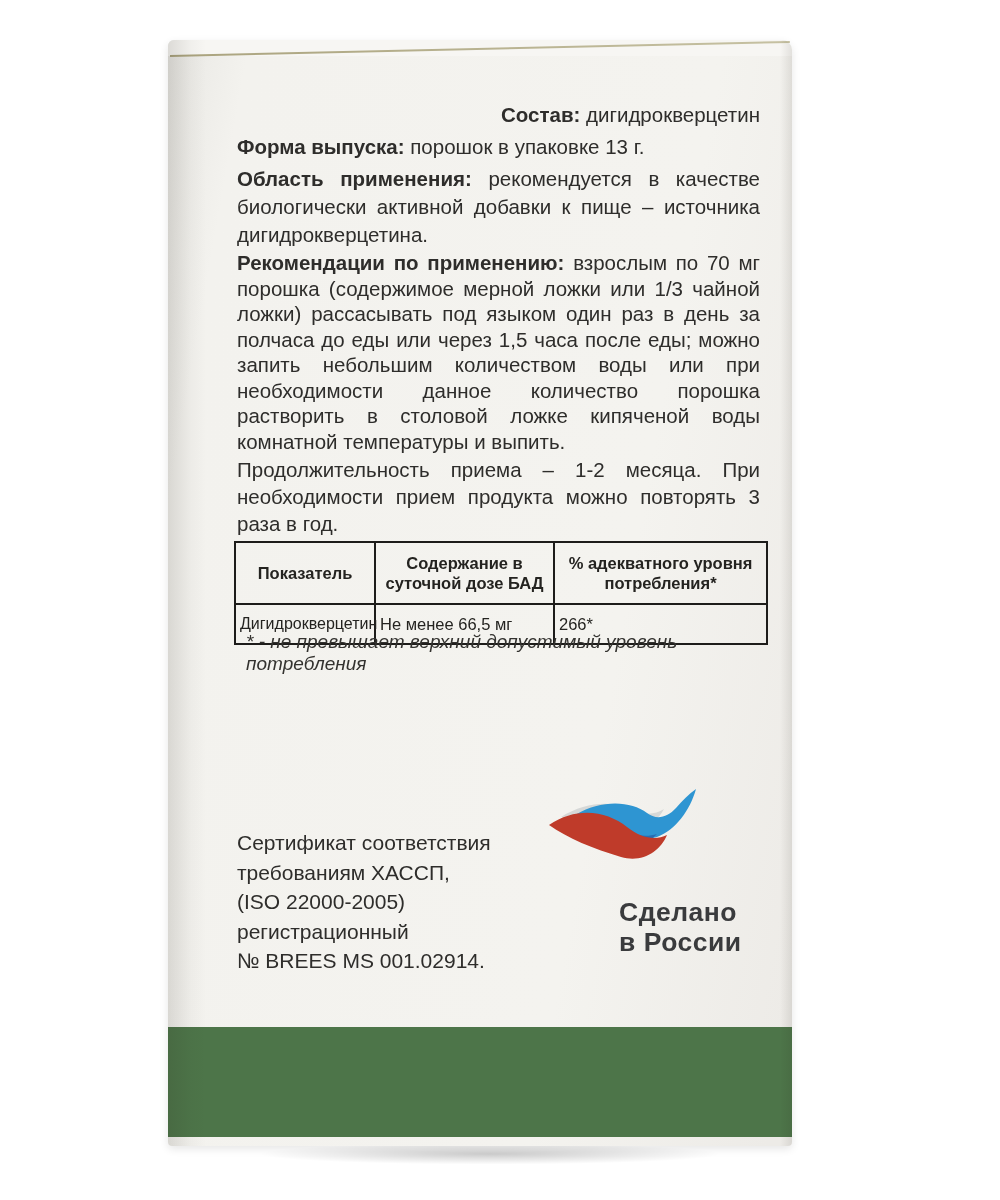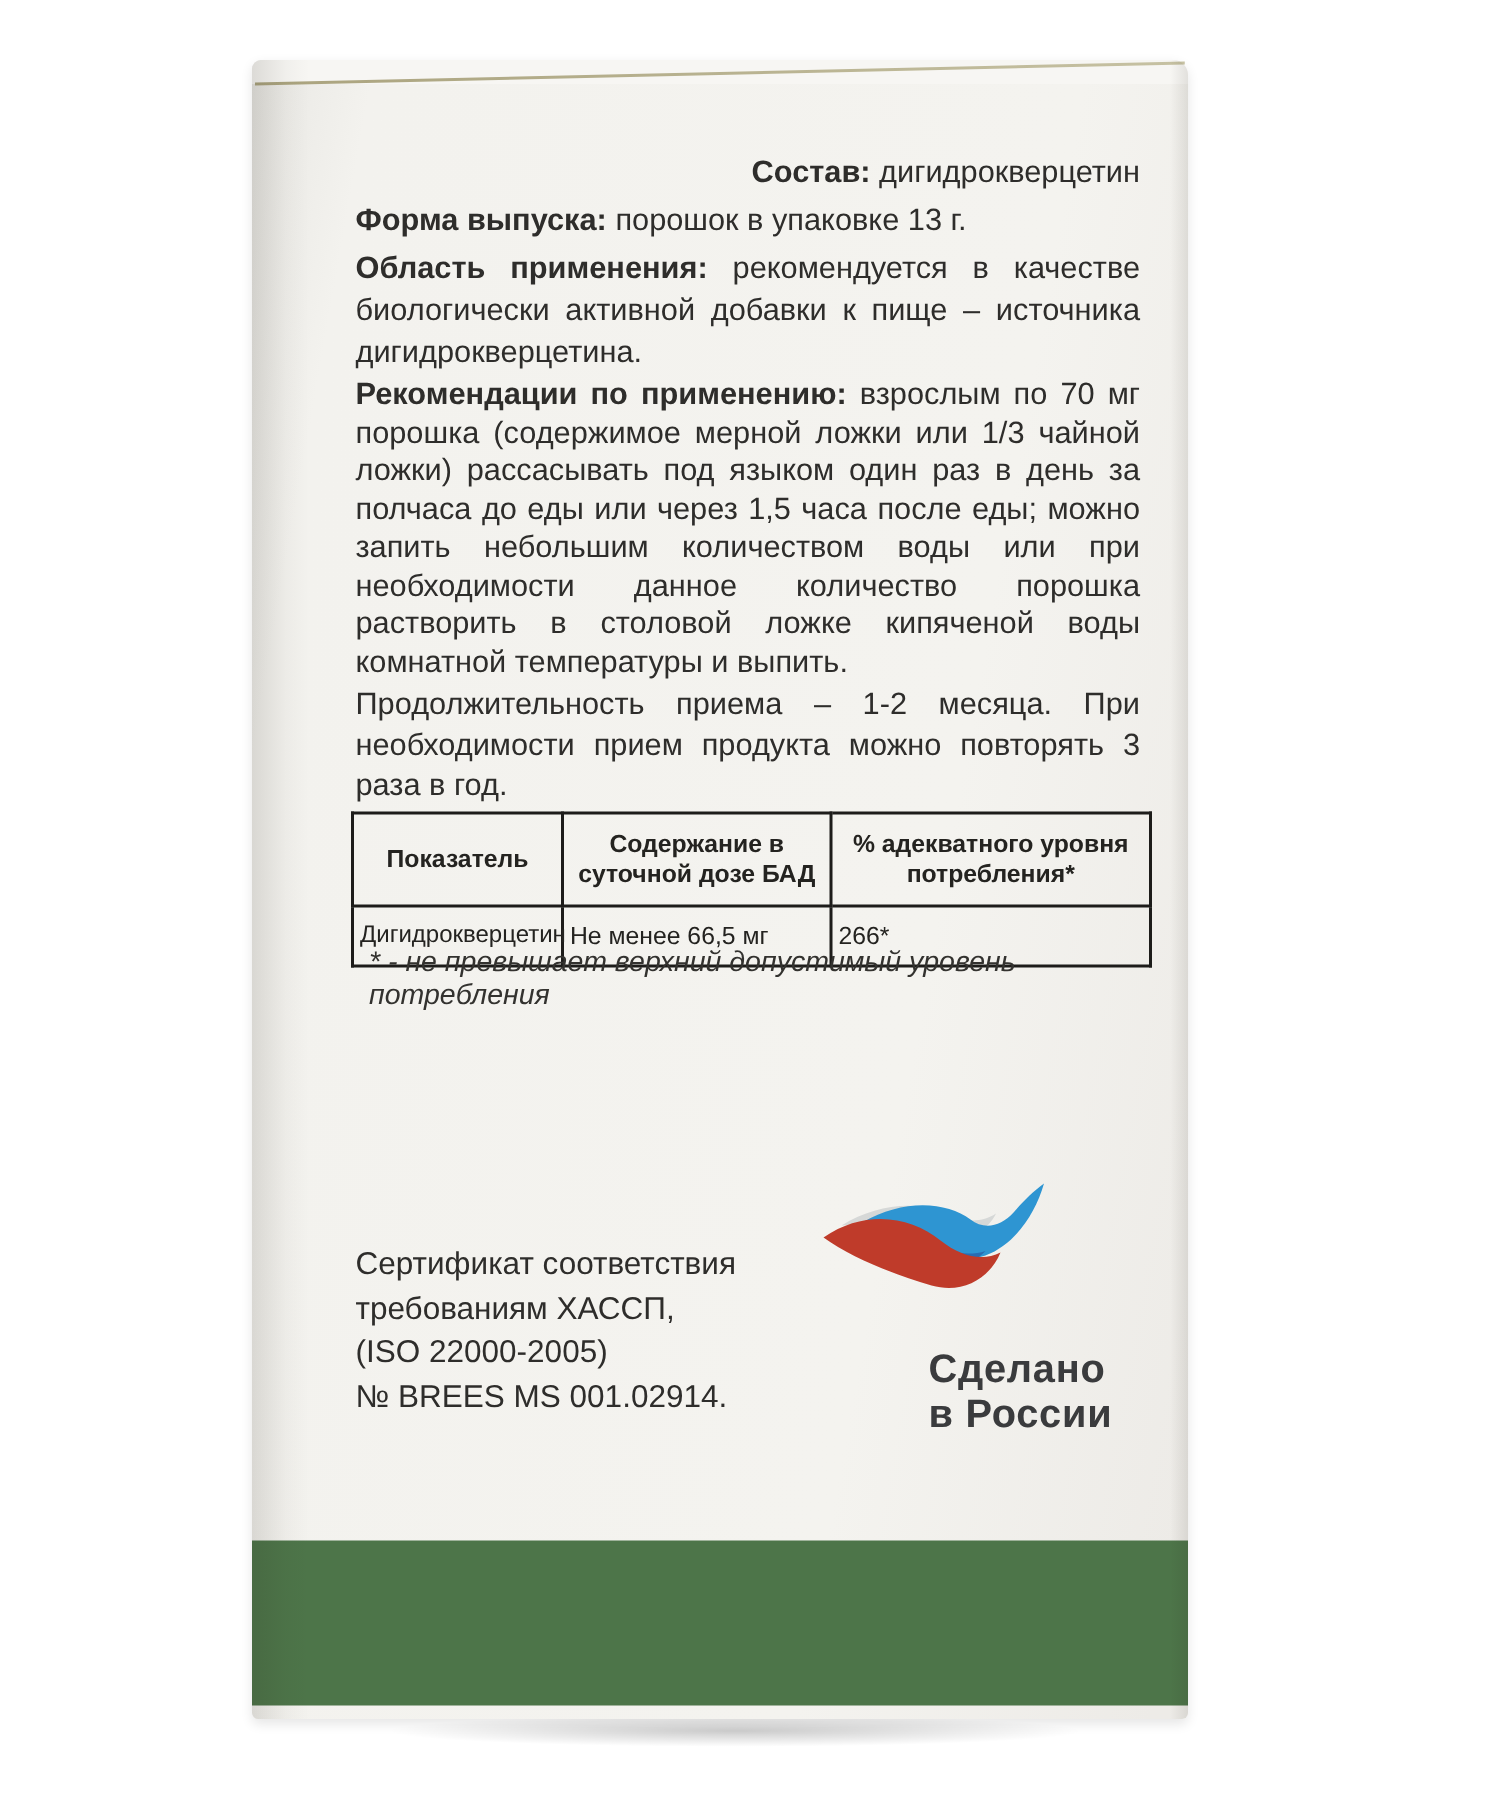--- a/index.html
+++ b/index.html
@@ -149,20 +149,21 @@
     </tbody>
   </table>
 
   <div class="footnote">* - не превышает верхний допустимый уровень потребления</div>
 
 
   <div class="cert">
     <div>Сертификат соответствия</div>
     <div>требованиям ХАССП,</div>
     <div>(ISO 22000-2005)</div>
+    <div>регистрационный</div>
     <div>№ BREES MS 001.02914.</div>
   </div>
 
   <div class="bird">
     <svg width="150" height="92" viewBox="0 0 150 92" xmlns="http://www.w3.org/2000/svg" aria-hidden="true">
 
       <path d="M14,29 C38,14 66,12 86,22 C97,27 108,27 117,21
                C110,35 94,42 80,36 C60,27 36,27 14,29 Z" fill="#d6d8d7"></path>
 
       <path d="M28,27 C55,11 84,13 100,25 C109,32 120,30 129,20

